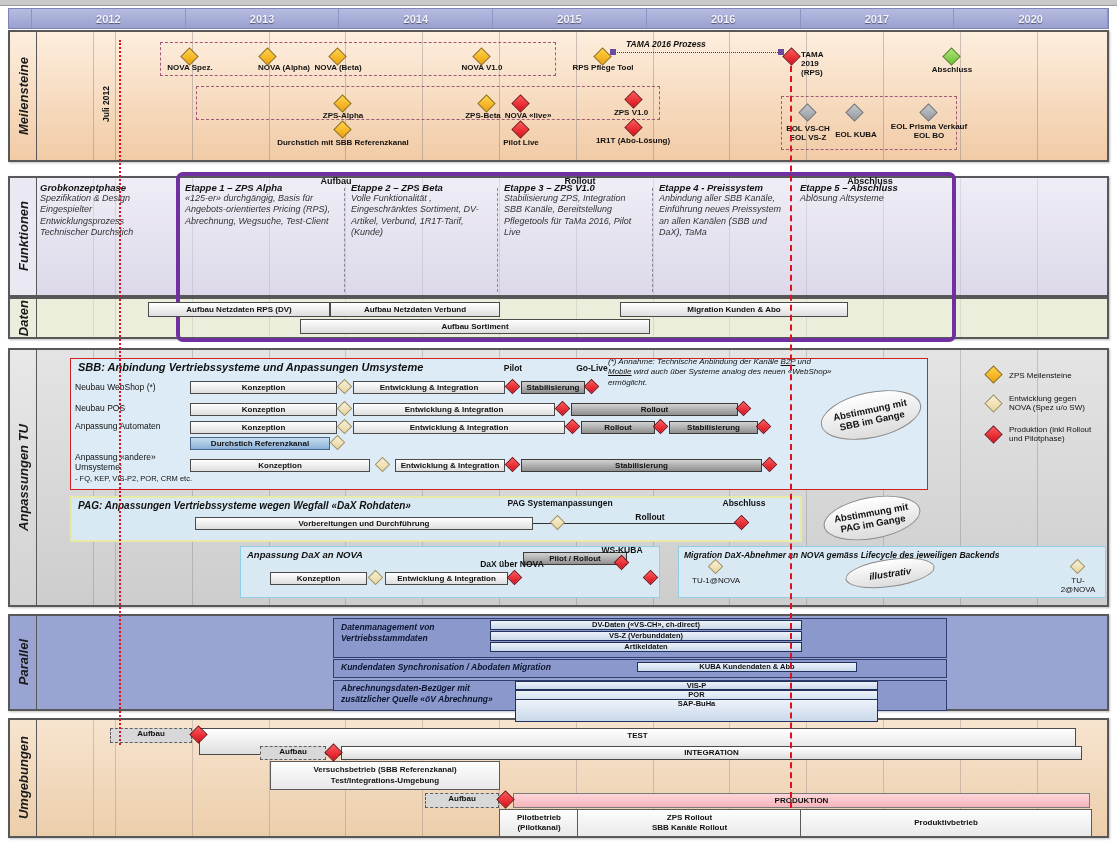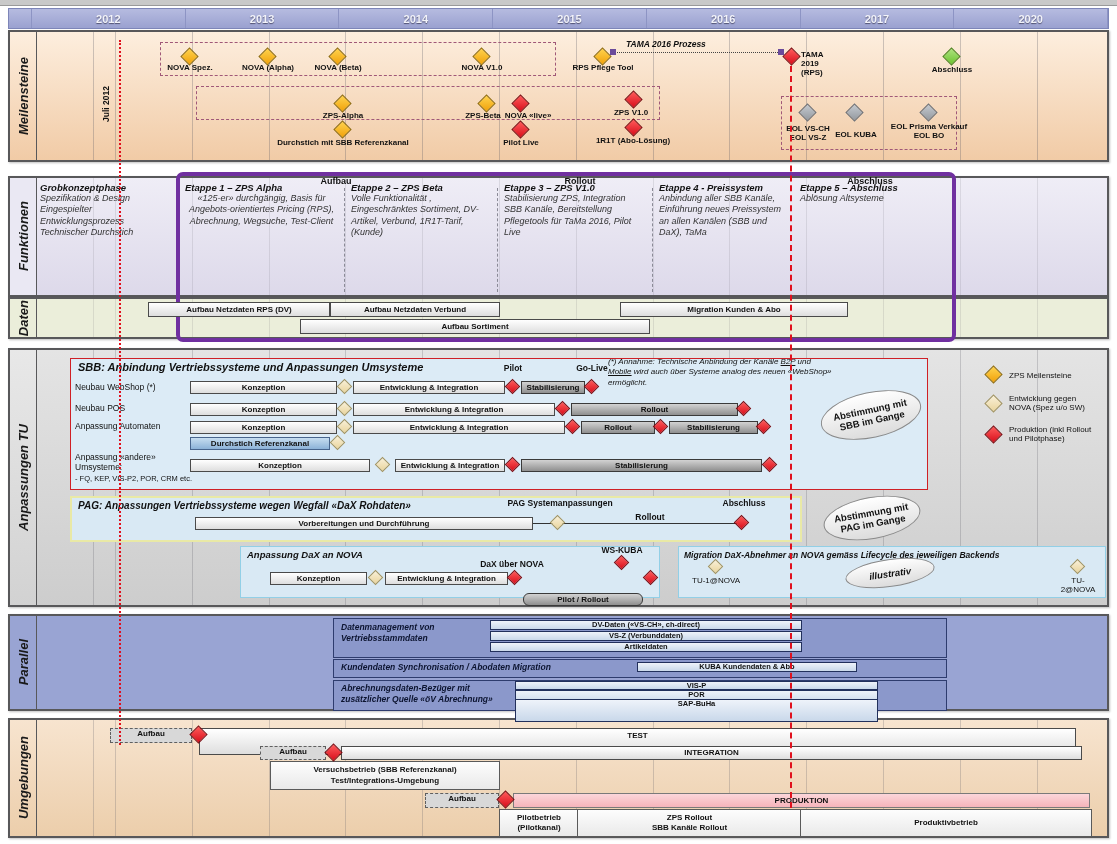--- a/index.html
+++ b/index.html
@@ -119,21 +119,21 @@
     </div>
 </div>
 
 <div class="abs" style="left:160px;top:42px;width:396px;height:34px;border:1px dashed #a05878;z-index:9;"></div>
 <div class="abs" style="left:196px;top:86px;width:464px;height:34px;border:1px dashed #a05878;z-index:9;"></div>
 <div class="abs" style="left:781px;top:96px;width:176px;height:54px;border:1px dashed #a05878;z-index:9;"></div>
 
 <div class="dm dm-lg d-orange" style="left:183px;top:50px;"></div>
 <div class="lbl ctr" style="left:190px;top:63px;">NOVA Spez.</div>
 <div class="dm dm-lg d-orange" style="left:261px;top:50px;"></div>
-<div class="lbl ctr" style="left:268px;top:63px;text-align:right;">NOVA (Alpha)</div>
+<div class="lbl ctr" style="left:284px;top:63px;text-align:right;">NOVA (Alpha)</div>
 <div class="dm dm-lg d-orange" style="left:331px;top:50px;"></div>
 <div class="lbl ctr" style="left:338px;top:63px;">NOVA (Beta)</div>
 <div class="dm dm-lg d-orange" style="left:475px;top:50px;"></div>
 <div class="lbl ctr" style="left:482px;top:63px;">NOVA V1.0</div>
 <div class="dm dm-lg d-orange" style="left:596px;top:50px;"></div>
 <div class="lbl ctr" style="left:603px;top:63px;">RPS Pflege Tool</div>
 
 <div class="abs" style="left:614px;top:52px;width:168px;border-top:1.5px dotted #444;z-index:11;"></div>
 <div class="abs" style="left:610px;top:49px;width:6px;height:6px;background:#6a4a9a;z-index:11;"></div>
 <div class="abs" style="left:778px;top:49px;width:6px;height:6px;background:#6a4a9a;z-index:11;"></div>
@@ -181,21 +181,21 @@
 
 <div class="abs" style="left:40px;top:182px;width:132px;z-index:10;">
   <div class="boxtitle" style="position:static;font-size:9.5px;">Grobkonzeptphase</div>
   <div class="it" style="font-size:9px;white-space:pre-line;line-height:1.25;color:#333;">Spezifikation &amp; Design
 Eingespielter
 Entwicklungsprozess
 Technischer Durchstich</div>
 </div>
 <div class="abs" style="left:185px;top:182px;width:153px;z-index:10;">
   <div class="boxtitle" style="position:static;font-size:9.5px;">Etappe 1 – ZPS Alpha</div>
-  <div class="it" style="font-size:9px;white-space:pre-line;line-height:1.25;color:#333;text-align:center;">«125-er» durchgängig, Basis für Angebots-orientiertes Pricing (RPS), Abrechnung, Wegsuche, Test-Client</div>
+  <div class="it" style="font-size:9px;white-space:pre-line;line-height:1.25;color:#333;">«125-er» durchgängig, Basis für Angebots-orientiertes Pricing (RPS), Abrechnung, Wegsuche, Test-Client</div>
 </div>
 <div class="abs" style="left:351px;top:182px;width:140px;z-index:10;">
   <div class="boxtitle" style="position:static;font-size:9.5px;">Etappe 2 – ZPS Beta</div>
   <div class="it" style="font-size:9px;white-space:pre-line;line-height:1.25;color:#333;">Volle Funktionalität , Eingeschränktes Sortiment, DV-Artikel, Verbund, 1R1T-Tarif, (Kunde)</div>
 </div>
 <div class="abs" style="left:504px;top:182px;width:142px;z-index:10;">
   <div class="boxtitle" style="position:static;font-size:9.5px;">Etappe 3 – ZPS V1.0</div>
   <div class="it" style="font-size:9px;white-space:pre-line;line-height:1.25;color:#333;">Stabilisierung ZPS, Integration SBB Kanäle, Bereitstellung Pflegetools für TaMa 2016, Pilot Live</div>
 </div>
 <div class="abs" style="left:659px;top:182px;width:128px;z-index:10;">
@@ -276,21 +276,21 @@
 
 <div class="abs daxbox" style="left:240px;top:546px;width:420px;height:52px;"></div>
 <div class="boxtitle" style="left:247px;top:549px;font-size:9.5px;">Anpassung DaX an NOVA</div>
 <div class="lbl ctr" style="left:512px;top:560px;font-size:8.5px;">DaX über NOVA</div>
 <div class="lbl ctr" style="left:622px;top:546px;font-size:8.5px;">WS-KUBA</div>
 <div class="dm d-red" style="left:616px;top:557px;"></div>
 <div class="bar b-white" style="left:270px;top:572px;width:97px;">Konzeption</div>
 <div class="dm d-cream" style="left:370px;top:572px;"></div>
 <div class="bar b-white" style="left:385px;top:572px;width:123px;">Entwicklung &amp; Integration</div>
 <div class="dm d-red" style="left:509px;top:572px;"></div>
-<div class="bar b-gray" style="left:523px;top:593px;width:120px;border-radius:6px;">Pilot / Rollout</div>
+<div class="bar b-gray" style="left:523px;top:552px;width:104px;">Pilot / Rollout</div>
 <div class="dm d-red" style="left:645px;top:572px;"></div>
 
 <div class="abs daxbox" style="left:678px;top:546px;width:428px;height:52px;"></div>
 <div class="boxtitle" style="left:684px;top:550px;font-size:8.5px;white-space:normal;width:418px;">Migration DaX-Abnehmer an NOVA gemäss Lifecycle des jeweiligen Backends</div>
 <div class="dm d-cream" style="left:710px;top:561px;"></div>
 <div class="lbl ctr" style="left:716px;top:576px;font-weight:normal;">TU-1@NOVA</div>
 <div class="callout it" style="left:845px;top:559px;width:88px;height:26px;font-size:9.5px;transform:rotate(-8deg);">illustrativ</div>
 <div class="dm d-cream" style="left:1072px;top:561px;"></div>
 <div class="lbl ctr" style="left:1078px;top:576px;font-weight:normal;">TU-2@NOVA</div>
 

